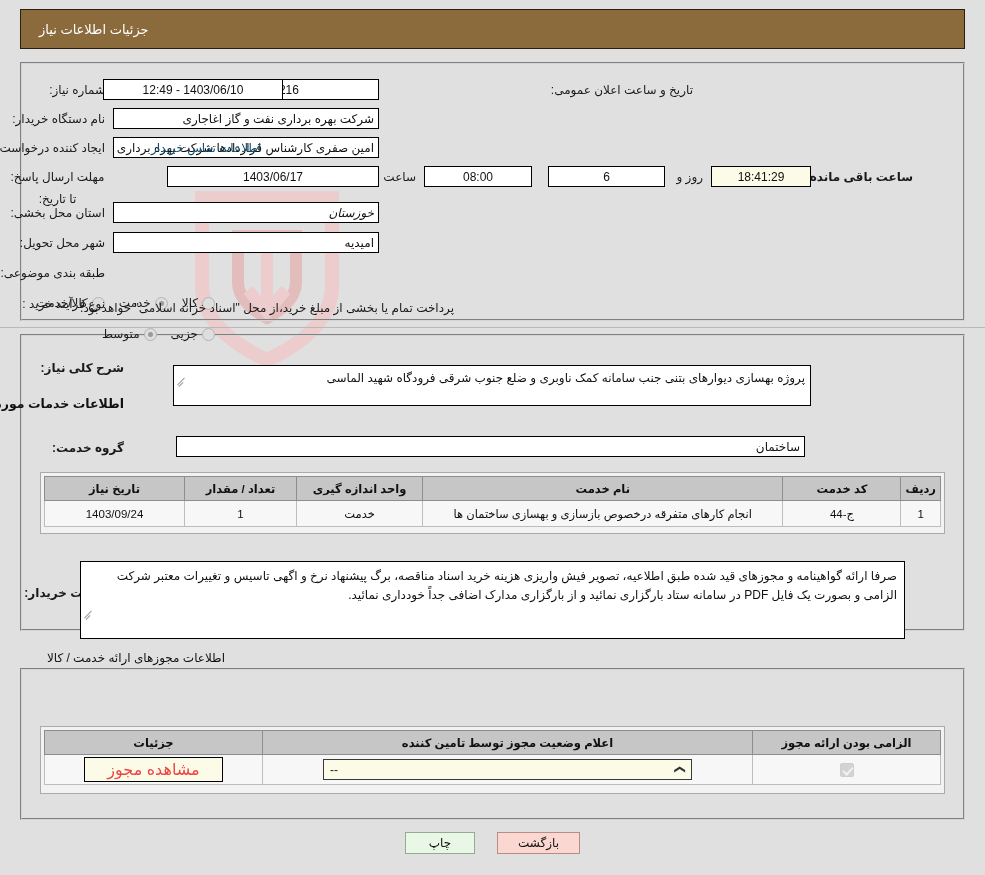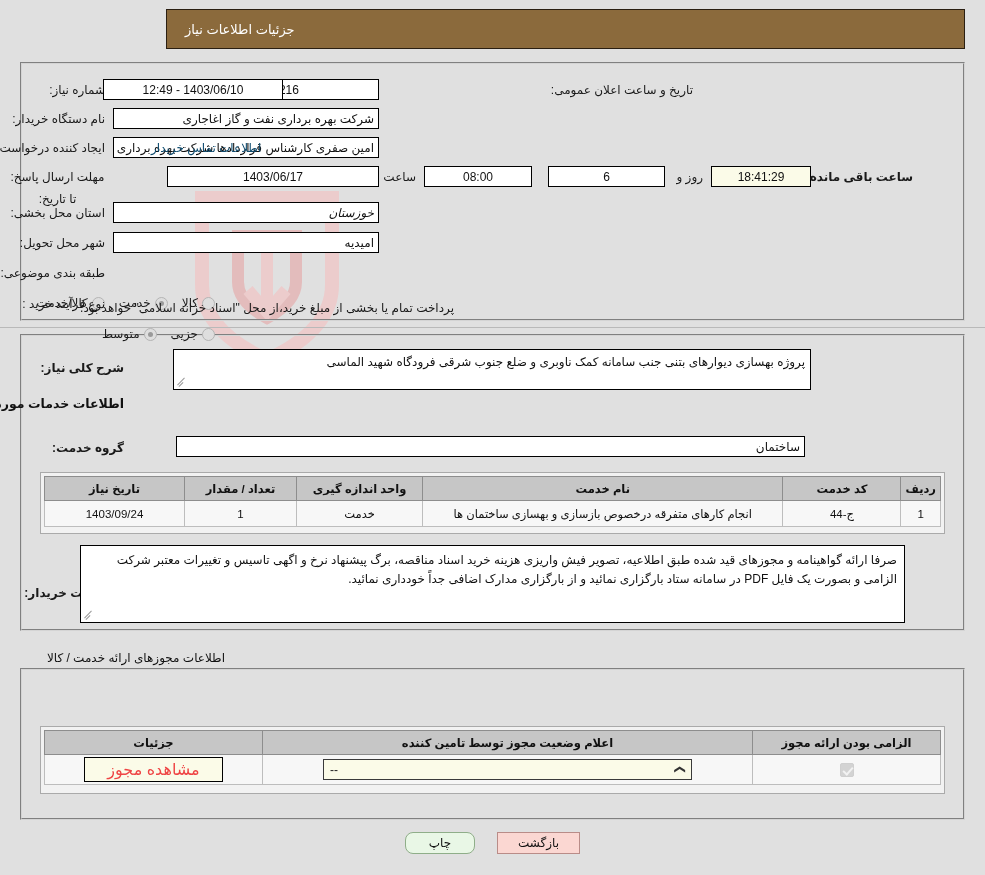--- a/index.html
+++ b/index.html
@@ -40,21 +40,21 @@
     letter-spacing: -2px;
     color: #e9c9c9;
     direction: ltr;
     white-space: nowrap;
   }
 
   
   .header-bar {
     position: absolute;
     right: 20px; top: 9px;
-    width: 799px; height: 40px;
+    width: 945px; height: 40px;
     background: #8b6a3c;
     border: 1px solid #2a1f12;
     display: flex;
     align-items: center;
     justify-content: flex-start;
     padding-right: 14px; padding-left: 18px;
     flex-direction: row-reverse;
     z-index: 3;
   }
   .header-title {
@@ -98,20 +98,21 @@
   .fld.center { text-align: center; }
   .fld.cream { background: #fbfbe8; }
   .fld.ta {
     height: auto;
     white-space: normal;
     line-height: 19px;
     padding: 3px 5px 10px 5px;
     position: absolute;
     overflow: hidden;
     resize: none;
+    margin-top: 16px;
   }
   .resize-grip {
     position: absolute;
     width: 12px; height: 12px;
     left: 2px; bottom: 1px;
     z-index: 5;
     pointer-events: none;
   }
   .resize-grip:before, .resize-grip:after {
     content: "";
@@ -266,21 +267,21 @@
   }
   .btn {
     border: 1px solid #555;
     font-size: 12px;
     padding: 3px 20px;
     cursor: pointer;
     color: #111;
     min-width: 70px;
     text-align: center;
   }
-  .btn.print  { background: #e9f7e6; border-color: #8fae89; border-radius: 8px; }
+  .btn.print  { background: #e9f7e6; border-color: #8fae89; }
   .btn.back   { background: #fbd7d2; border-color: #b98c88; }
 
   .hr-thin {
     position: absolute;
     left: 0; width: 985px;
     height: 1px;
     background: #b9b9b9;
     z-index: 1;
   }
 </style>

